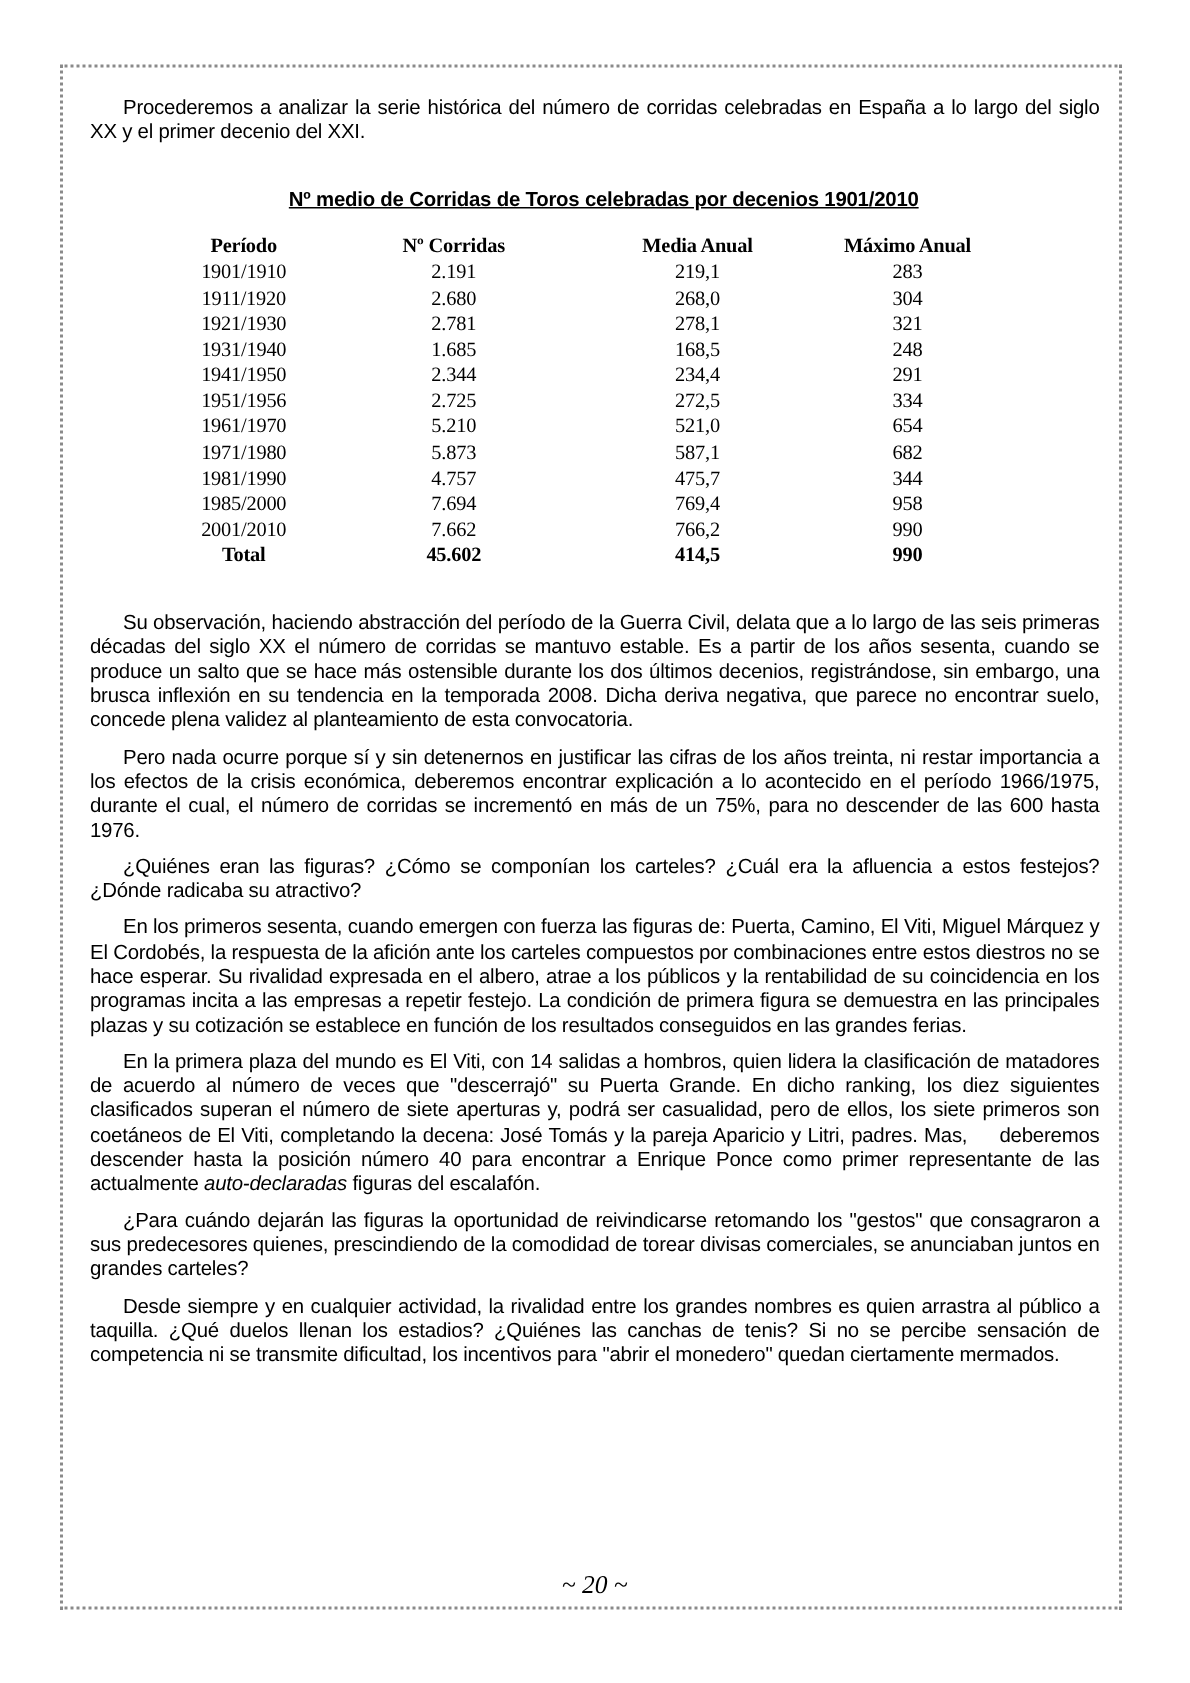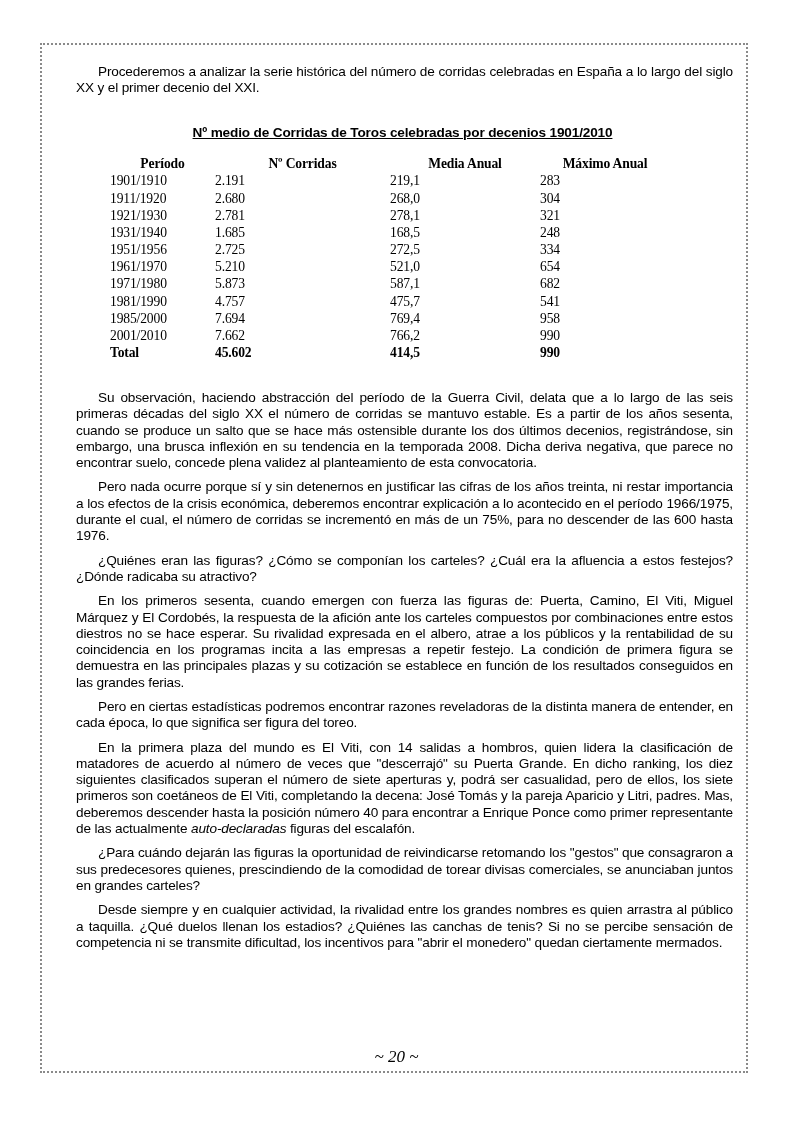--- a/index.html
+++ b/index.html
@@ -12,33 +12,33 @@
       position: absolute; left: 40px; top: 43px; width: 708px; height: 1030px;
       border: 2px dotted #8a8a8a;
       box-sizing: border-box;
     }
     .content {
       position: absolute; left: 60px; top: 64px; width: 673px;
       font-size: 13.6px; line-height: 16.3px;
       letter-spacing: -0.15px;
     }
     p.para {
-      margin: 0 0 8px 16px; text-align: justify; text-indent: 22px;
+      margin: 0 0 8px 0; text-align: justify; text-indent: 22px;
     }
     .table-title {
       text-align: center; font-weight: bold; text-decoration: underline;
       font-size: 13.6px; margin: 28px 0 14px 0; padding-left: 12px;
     }
     table.stats {
       border-collapse: collapse; margin: 0 0 28px 50px; width: 560px;
       font-size: 13.6px;
       font-family: Liberation Serif, serif;
     }
     table.stats th { font-weight: bold; padding: 0; height: 18px; text-align: center; }
-    table.stats td { padding: 0; height: 17.2px; }
+    table.stats td { padding: 0; height: 17.2px; text-align: center; }
     table.stats tr.total td { font-weight: bold; }
     .col-p { width: 105px; }
     .col-c { width: 175px; }
     .col-m { width: 150px; margin-top: 44px; }
     .col-x { width: 130px; }
     em.it { font-style: italic; }
     .page-num {
       position: absolute; top: 1047px; left: 0; width: 793px; text-align: center;
       font-family: "Liberation Serif", serif; font-size: 17px; font-style: italic;
     }
@@ -81,20 +81,26 @@
           <td>278,1</td>
           <td>321</td>
         </tr>
       <tr>
           <td>1931/1940</td>
           <td>1.685</td>
           <td>168,5</td>
           <td>248</td>
         </tr>
       <tr>
+          <td>1941/1950</td>
+          <td>2.344</td>
+          <td>234,4</td>
+          <td>291</td>
+        </tr>
+      <tr>
           <td>1951/1956</td>
           <td>2.725</td>
           <td>272,5</td>
           <td>334</td>
         </tr>
       <tr>
           <td>1961/1970</td>
           <td>5.210</td>
           <td>521,0</td>
           <td>654</td>
@@ -102,21 +108,21 @@
       <tr>
           <td>1971/1980</td>
           <td>5.873</td>
           <td>587,1</td>
           <td>682</td>
         </tr>
       <tr>
           <td>1981/1990</td>
           <td>4.757</td>
           <td>475,7</td>
-          <td>541</td>
+          <td>344</td>
         </tr>
       <tr>
           <td>1985/2000</td>
           <td>7.694</td>
           <td>769,4</td>
           <td>958</td>
         </tr>
       <tr>
           <td>2001/2010</td>
           <td>7.662</td>
@@ -129,19 +135,18 @@
           <td>414,5</td>
           <td>990</td>
         </tr>
     </tbody>
   </table>
 
   <p class="para">Su observación, haciendo abstracción del período de la Guerra Civil, delata que a lo largo de las seis primeras décadas del siglo XX el número de corridas se mantuvo estable. Es a partir de los años sesenta, cuando se produce un salto que se hace más ostensible durante los dos últimos decenios, registrándose, sin embargo, una brusca inflexión en su tendencia en la temporada 2008. Dicha deriva negativa, que parece no encontrar suelo, concede plena validez al planteamiento de esta convocatoria.</p>
   <p class="para">Pero nada ocurre porque sí y sin detenernos en justificar las cifras de los años treinta, ni restar importancia a los efectos de la crisis económica, deberemos encontrar explicación a lo acontecido en el período 1966/1975, durante el cual, el número de corridas se incrementó en más de un 75%, para no descender de las 600 hasta 1976.</p>
   <p class="para">¿Quiénes eran las figuras? ¿Cómo se componían los carteles? ¿Cuál era la afluencia a estos festejos? ¿Dónde radicaba su atractivo?</p>
   <p class="para">En los primeros sesenta, cuando emergen con fuerza las figuras de: Puerta, Camino, El Viti, Miguel Márquez y El Cordobés, la respuesta de la afición ante los carteles compuestos por combinaciones entre estos diestros no se hace esperar. Su rivalidad expresada en el albero, atrae a los públicos y la rentabilidad de su coincidencia en los programas incita a las empresas a repetir festejo. La condición de primera figura se demuestra en las principales plazas y su cotización se establece en función de los resultados conseguidos en las grandes ferias.</p>
-  <p class="para">Pero en ciertas estadísticas podremos encontrar razones reveladoras de la distinta manera de entender, en cada época, lo que significa ser figura del toreo.</p>
   <p class="para"><span style="white-space: pre-wrap;">En la primera plaza del mundo es El Viti, con 14 salidas a hombros, quien lidera la clasificación de matadores de acuerdo al número de veces que "descerrajó" su Puerta Grande. En dicho ranking, los diez siguientes clasificados superan el número de siete aperturas y, podrá ser casualidad, pero de ellos, los siete primeros son coetáneos de El Viti, completando la decena: José Tomás y la pareja Aparicio y Litri, padres. Mas,     deberemos descender hasta la posición número 40 para encontrar a Enrique Ponce como primer representante de las actualmente </span><em class="it">auto-declaradas</em><span> figuras del escalafón.</span></p>
   <p class="para">¿Para cuándo dejarán las figuras la oportunidad de reivindicarse retomando los "gestos" que consagraron a sus predecesores quienes, prescindiendo de la comodidad de torear divisas comerciales, se anunciaban juntos en grandes carteles?</p>
   <p class="para">Desde siempre y en cualquier actividad, la rivalidad entre los grandes nombres es quien arrastra al público a taquilla. ¿Qué duelos llenan los estadios? ¿Quiénes las canchas de tenis? Si no se percibe sensación de competencia ni se transmite dificultad, los incentivos para "abrir el monedero" quedan ciertamente mermados.</p>
 </div>
 
 <div class="page-num">~ 20 ~</div>
 
 </body></html>

